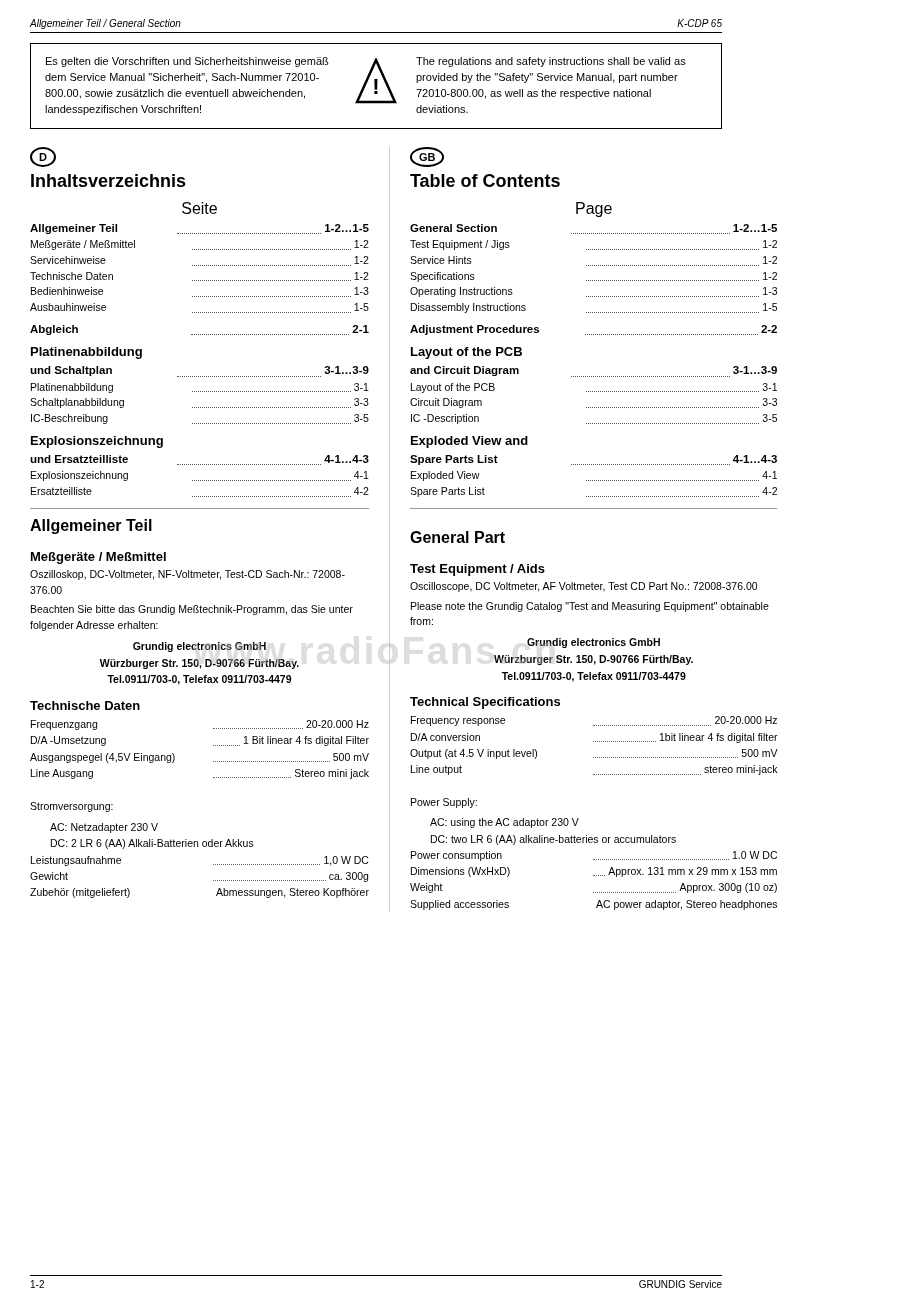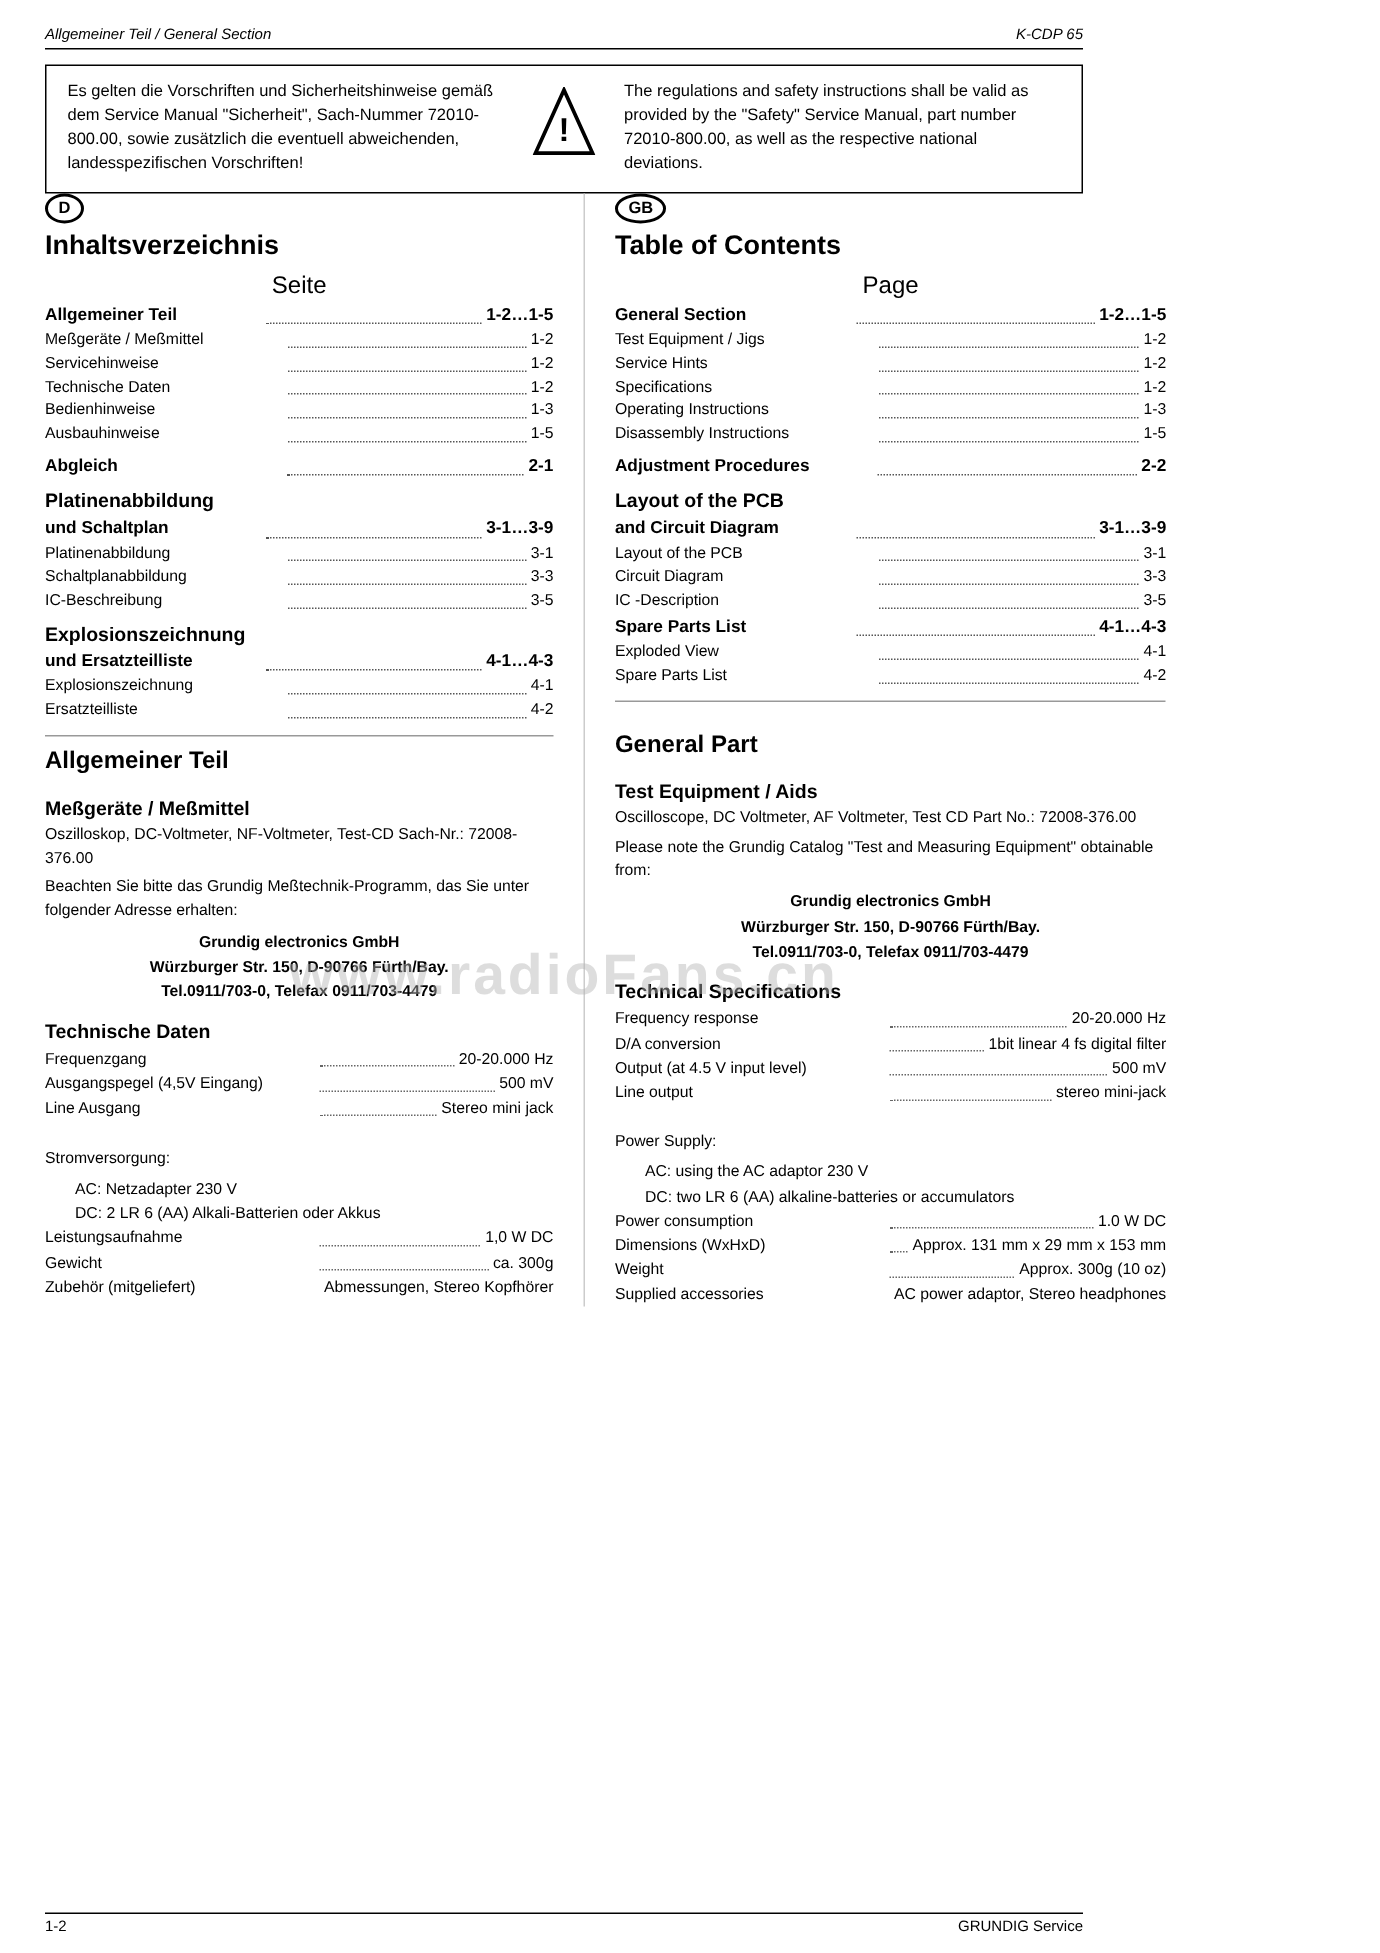--- a/index.html
+++ b/index.html
@@ -29,21 +29,21 @@
     }
     .header-left { font-style: italic; font-size: 10px; }
     .header-right { font-style: italic; font-size: 10px; }
 
     
     .warning-box {
       border: 1px solid #000;
       display: flex;
       align-items: flex-start;
       padding: 10px 14px;
-      margin-bottom: 0;
+      margin-bottom: 18px;
       gap: 16px;
     }
     .warning-text-left { flex: 1; font-size: 11px; line-height: 1.45; }
     .warning-icon {
       flex: 0 0 48px;
       display: flex;
       align-items: center;
       justify-content: center;
       padding-top: 4px;
     }
@@ -292,20 +292,25 @@
       </div>
 
       <div class="subsection-heading" style="margin-top:10px;">Technische Daten</div>
 
       <div class="specs-entry">
           <span class="spec-label">Frequenzgang</span>
           <span class="spec-dots"></span>
           <span class="spec-value">20-20.000 Hz</span>
         </div>
       <div class="specs-entry">
+          <span class="spec-label">D/A -Umsetzung</span>
+          <span class="spec-dots"></span>
+          <span class="spec-value">1 Bit linear 4 fs digital Filter</span>
+        </div>
+      <div class="specs-entry">
           <span class="spec-label">Ausgangspegel (4,5V Eingang)</span>
           <span class="spec-dots"></span>
           <span class="spec-value">500 mV</span>
         </div>
       <div class="specs-entry">
           <span class="spec-label">Line Ausgang</span>
           <span class="spec-dots"></span>
           <span class="spec-value">Stereo mini jack</span>
         </div>
 
@@ -397,20 +402,21 @@
           <span class="toc-dots"></span>
           <span class="toc-page">3-3</span>
         </div>
       <div class="toc-entry">
           <span class="toc-label">IC -Description</span>
           <span class="toc-dots"></span>
           <span class="toc-page">3-5</span>
         </div>
 
       
+      <div class="toc-subsection-title" style="margin-top:6px;">Exploded View and</div>
       <div class="bold-toc-entry">
         <span class="toc-label">Spare Parts List</span>
         <span class="toc-dots"></span>
         <span class="toc-page">4-1…4-3</span>
       </div>
       <div class="toc-entry">
           <span class="toc-label">Exploded View</span>
           <span class="toc-dots"></span>
           <span class="toc-page">4-1</span>
         </div>

